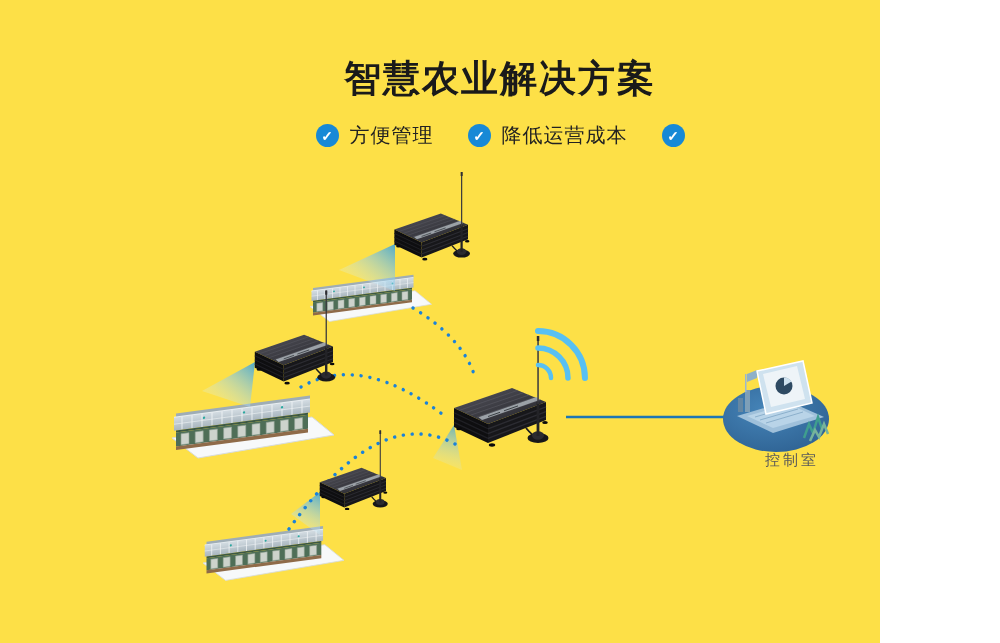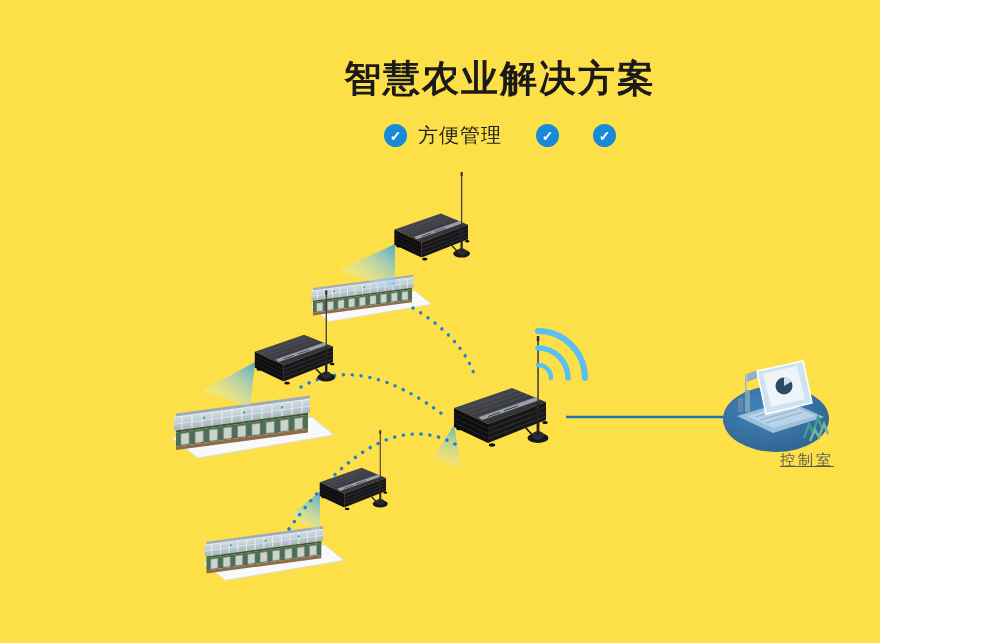--- a/index.html
+++ b/index.html
@@ -13,37 +13,38 @@
   .title{position:absolute;top:54px;left:0;width:1000px;text-align:center;
          font-size:37px;font-weight:700;letter-spacing:2px;color:var(--title-text);}
   .features{position:absolute;top:122px;left:0;width:1000px;display:flex;
             justify-content:center;align-items:center;gap:34px;}
   .feature{display:flex;align-items:center;gap:11px;}
   .check{width:23px;height:23px;border-radius:50%;background:var(--accent-blue);
          color:#ffffff;display:flex;align-items:center;justify-content:center;
          font-size:14px;font-weight:700;line-height:1;}
   .feature-label{font-size:20px;color:var(--feature-text);letter-spacing:1px;font-family:Liberation Mono, monospace;}
   .diagram-svg{position:absolute;left:0;top:0;}
-  .control-label{position:absolute;top:451px;left:747px;width:120px;text-align:center;
-                 font-size:15px;color:var(--label-gray);letter-spacing:3px;text-decoration:underline;}
+  .control-label{position:absolute;top:451px;left:732px;width:120px;text-align:center;
+                 font-size:15px;color:var(--label-gray);letter-spacing:3px;}
 </style>
 </head>
 <body>
 
 <div class="stage">
 
   <div class="title">智慧农业解决方案</div>
 
   <div class="features">
     <div class="feature">
       <span class="check">✓</span>
       <span class="feature-label">方便管理</span>
     </div>
     <div class="feature">
       <span class="check">✓</span>
+      <span class="feature-label">降低运营成本</span>
     </div>
     <div class="feature">
       <span class="check">✓</span>
     </div>
   </div>
 
   <svg class="diagram-svg" width="1000" height="643" viewBox="0 0 1000 643">
     <defs>
       <linearGradient id="devTop" x1="0" y1="0" x2="1" y2="1">
         <stop offset="0" stop-color="#54545c"></stop>

